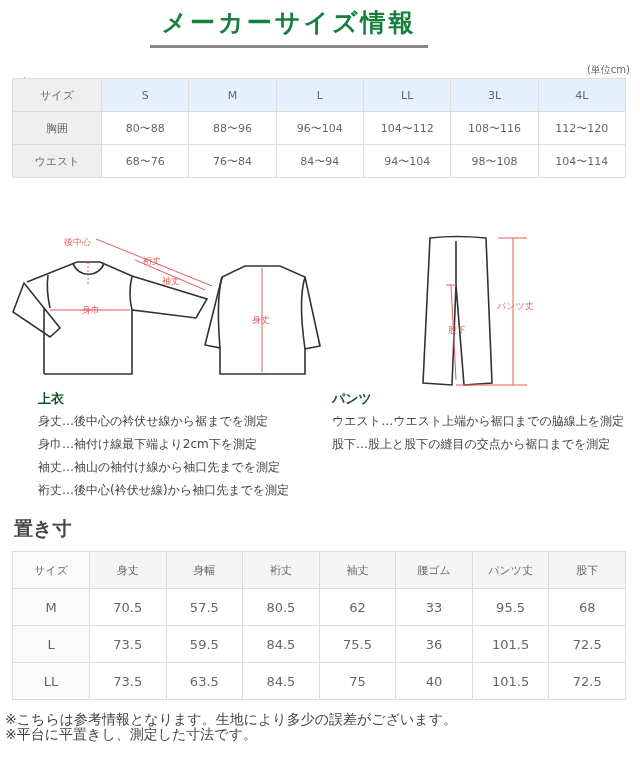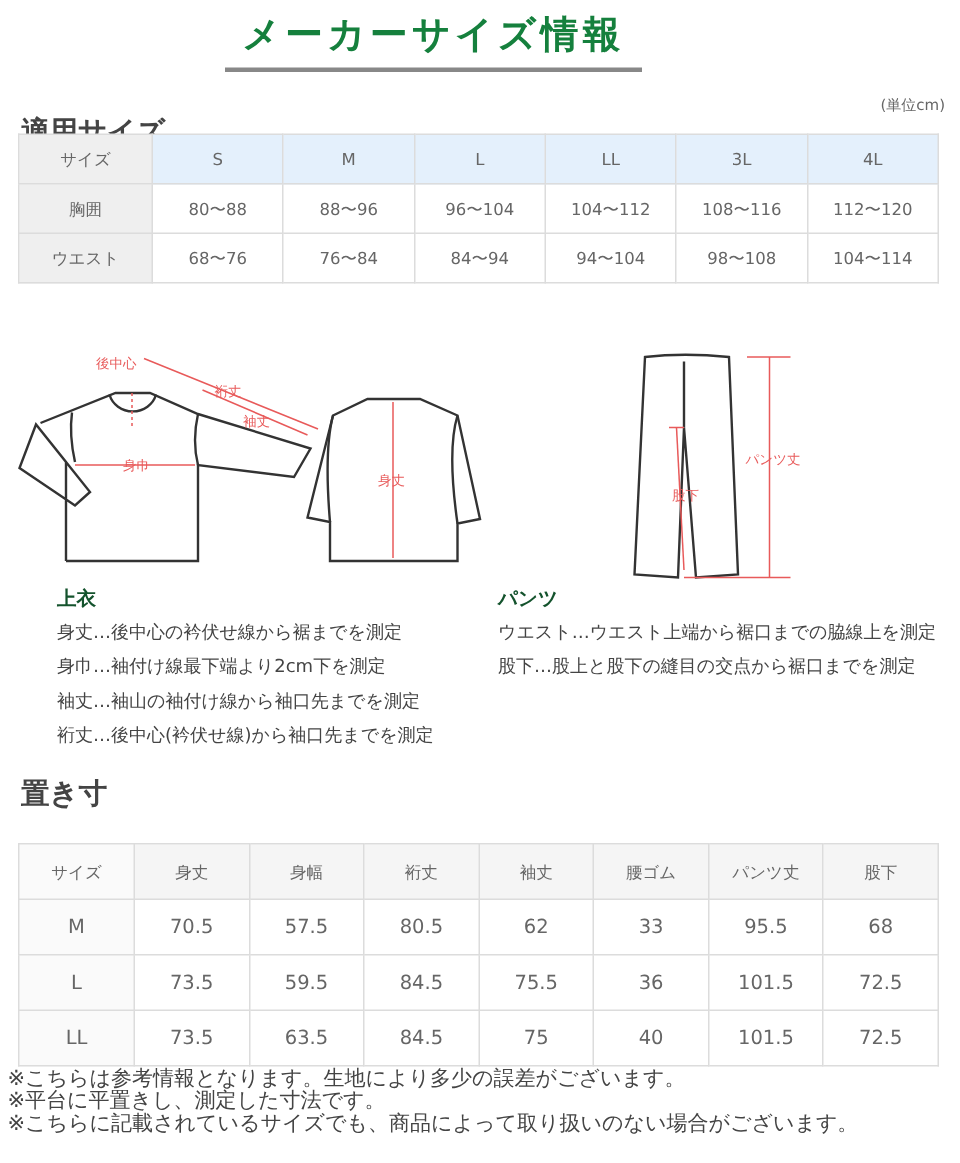--- a/index.html
+++ b/index.html
@@ -3,21 +3,21 @@
 <meta charset="utf-8">
 <style>
   html, body { margin:0; padding:0; background:#ffffff; }
   body { width:640px; height:775px; position:relative; overflow:hidden;
          font-family: "DejaVu Sans", "Liberation Sans", sans-serif; color:#555; }
   .title { position:absolute; left:150px; top:6px; width:278px; text-align:center;
            font-size:25px; font-weight:bold; color:#15803d; letter-spacing:3px; padding-bottom:6px;
            border-bottom:3px solid #888; }
   .sec-title { position:absolute; font-size:19px; font-weight:bold; color:#444; }
   .unit { position:absolute; right:10px; top:63px; font-size:10px; color:#666; }
-  table { border-collapse:collapse; position:absolute; table-layout:fixed;margin-top:11px; }
+  table { border-collapse:collapse; position:absolute; table-layout:fixed; }
   td { border:1px solid #dcdcdc; text-align:center; font-size:11px; color:#666; }
   .t1 { left:12px; top:78px; width:614px; }
   .t1 td { height:30px; }
   .t1 .hdr td { background:#e4f0fc; }
   .t1 td.lab { background:#efefef; width:86px; }
   .t2 { left:12px; top:551px; width:614px; }
   .t2 td { height:34px; font-size:13px; }
   .t2 .hdr td { background:#f5f5f5; font-size:11px; }
   .t2 td.lab { background:#fafafa; width:74px; }
   .diagram { position:absolute; }
@@ -166,14 +166,13 @@
     <td>40</td>
     <td>101.5</td>
     <td>72.5</td>
   </tr>
 </tbody>
   </table>
 
 <div class="notes">
   <div>※こちらは参考情報となります。生地により多少の誤差がございます。</div>
   <div>※平台に平置きし、測定した寸法です。</div>
-  <div>※こちらに記載されているサイズでも、商品によって取り扱いのない場合がございます。</div>
 </div>
 
 </body></html>

